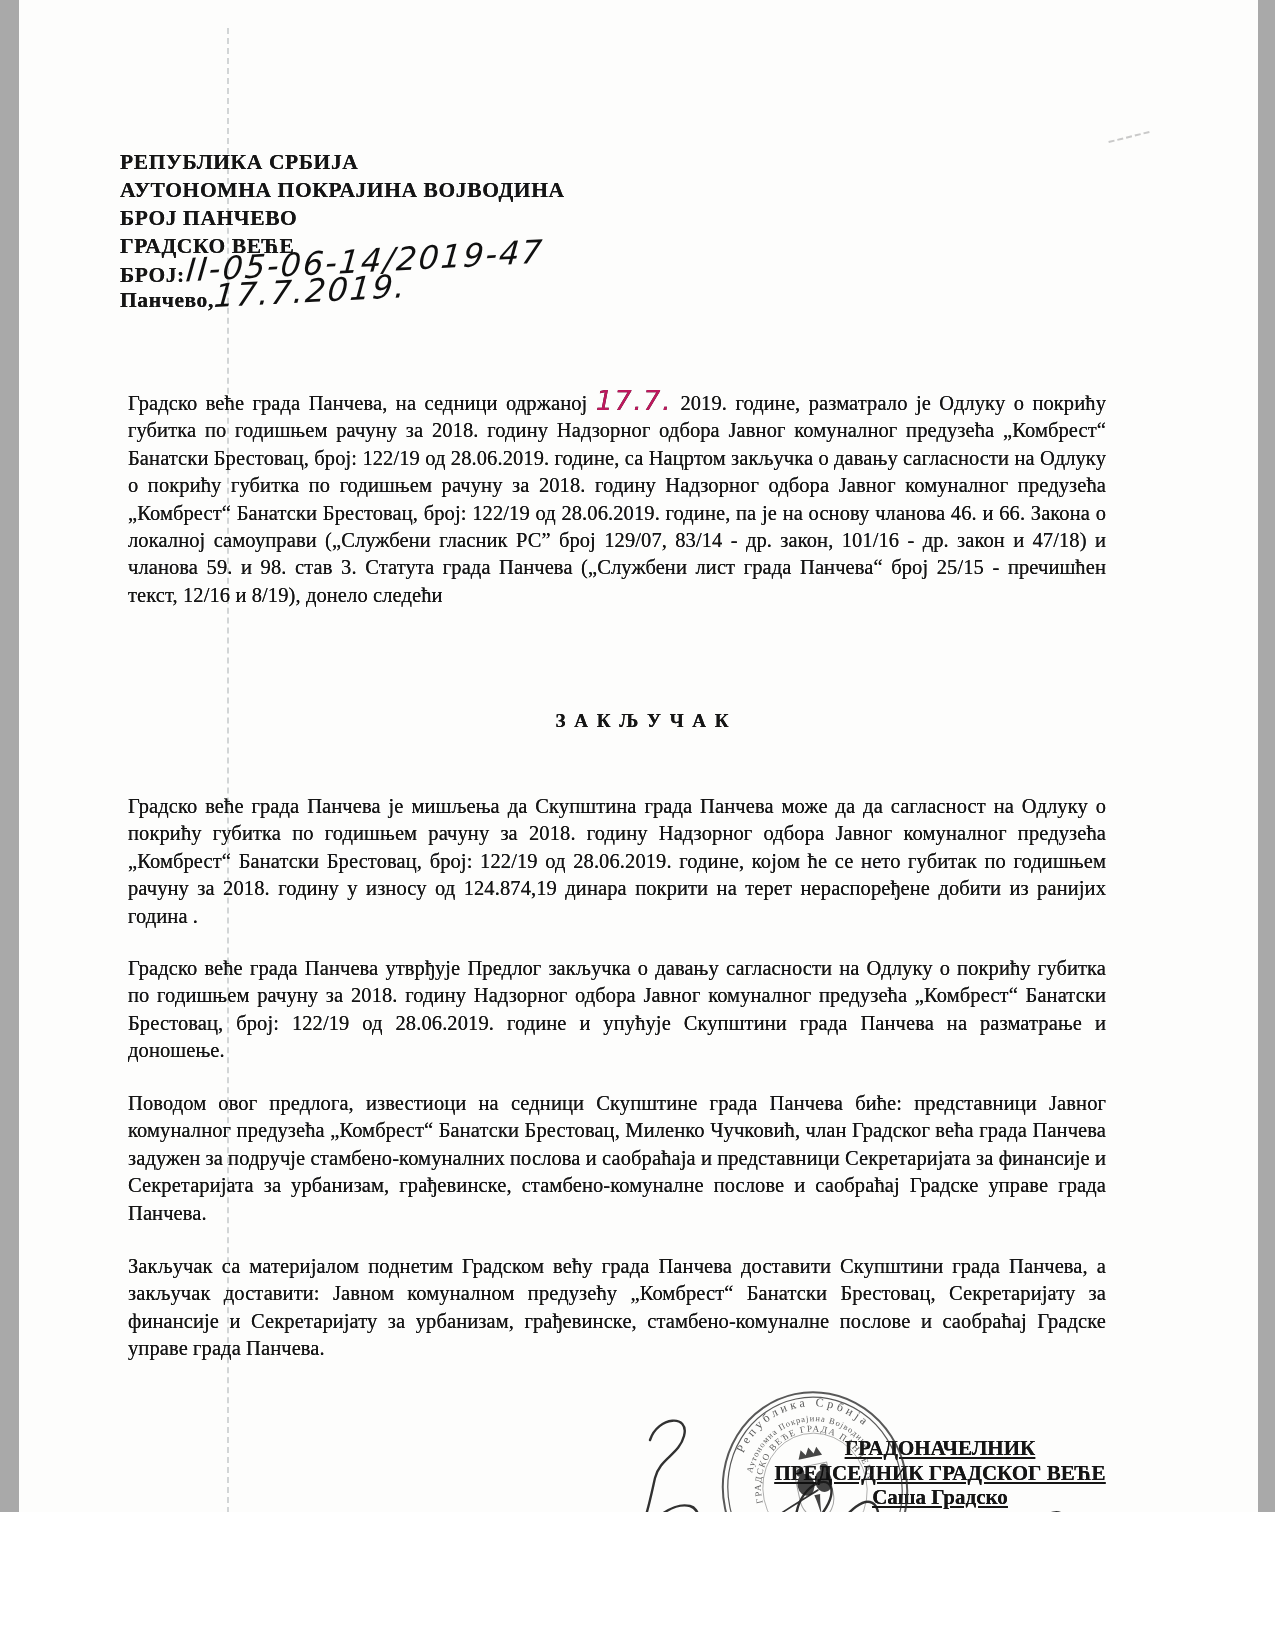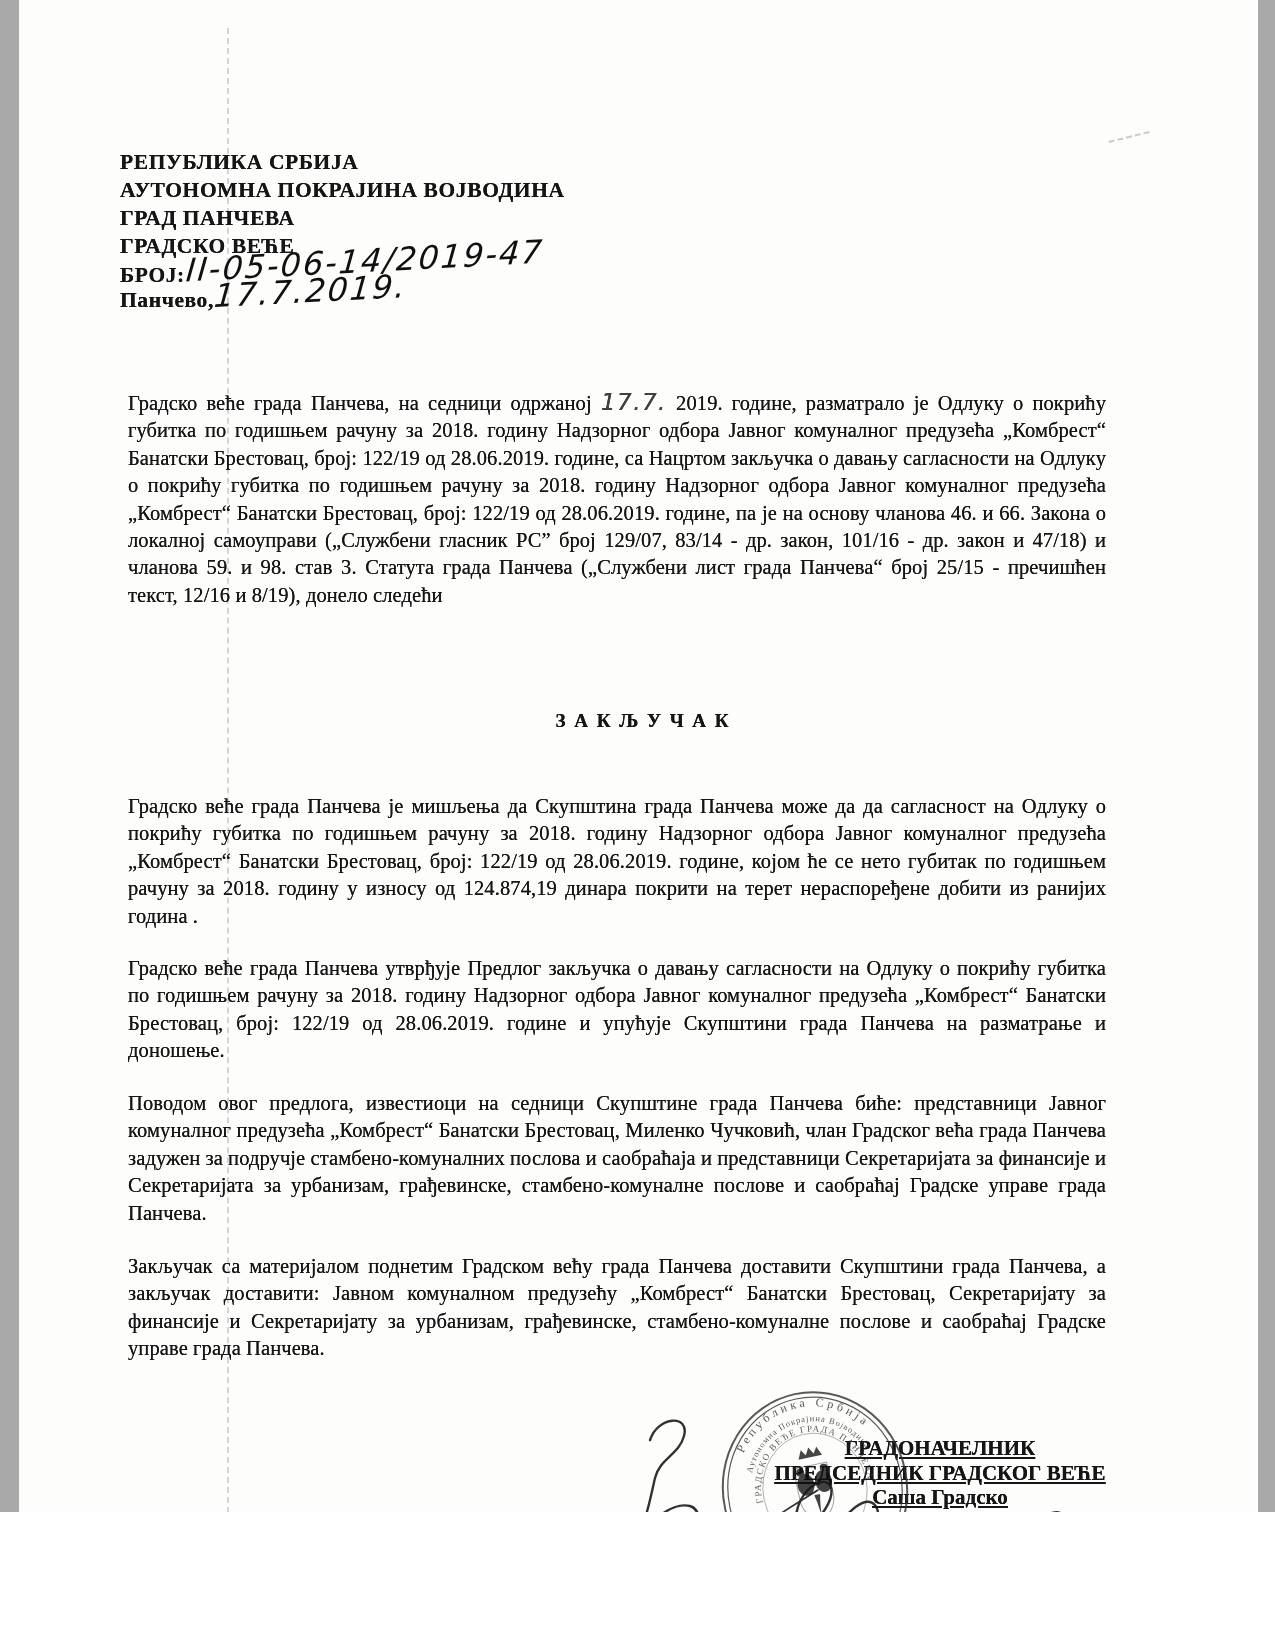--- a/index.html
+++ b/index.html
@@ -29,21 +29,21 @@
     text-shadow:0 0 .4px #151515; white-space:nowrap;
   }
   
   .hw {
     position:absolute; font-family:"DejaVu Sans", sans-serif;
     font-style:italic; font-size:32px; letter-spacing:2px;
     transform:rotate(-3deg) skewX(-8deg); white-space:nowrap; color:#101010;
   }
   .hw-inline {
     font-family:"DejaVu Sans", sans-serif; font-style:italic;
-    font-size:23px; line-height:1px; letter-spacing:1.5px; color:#404040;
+    font-size:27px; line-height:1px; letter-spacing:1.5px; color:#be185d;
   }
   
   .para {
     position:absolute; left:128px; width:978px; margin:0;
     font-size:20.5px; line-height:27.4px; text-align:justify;
     letter-spacing:.1px; text-shadow:0 0 .35px #1a1a1a;
   }
   .doc-title {
     position:absolute; left:128px; width:978px; margin:0;
     text-align:center; text-indent:52px;
@@ -65,21 +65,21 @@
 <div class="page">
 
   <div class="edge left"></div>
   <div class="edge right"></div>
   <div class="dotline"></div>
   <div class="noise"></div>
 
   <div>
     <div class="hline" style="top:150px">РЕПУБЛИКА СРБИЈА</div>
     <div class="hline" style="top:178px">АУТОНОМНА ПОКРАЈИНА ВОЈВОДИНА</div>
-    <div class="hline" style="top:206px">ГРАД ПАНЧЕВА</div>
+    <div class="hline" style="top:206px">БРОЈ ПАНЧЕВО</div>
     <div class="hline" style="top:234px">ГРАДСКО ВЕЋЕ</div>
     <div class="hline" style="top:263px">БРОЈ:</div>
     <div class="hline" style="top:288px">Панчево,</div>
     <div class="hw" style="left:186px; top:242px">II-05-06-14/2019-47</div>
     <div class="hw" style="left:214px; top:272px">17.7.2019.</div>
   </div>
 
   <p class="para" style="top:390px"><span>Градско веће града Панчева, на седници одржаној</span> <span class="hw-inline">17.7.</span> <span>2019. године, разматрало је Одлуку о покрићу губитка по годишњем рачуну за 2018. годину Надзорног одбора Јавног комуналног предузећа „Комбрест“ Банатски Брестовац, број: 122/19 од 28.06.2019. године, са Нацртом закључка о давању сагласности на Одлуку о покрићу губитка по годишњем рачуну за 2018. годину Надзорног одбора Јавног комуналног предузећа „Комбрест“ Банатски Брестовац, број: 122/19 од 28.06.2019. године, па је на основу чланова 46. и 66. Закона  о локалној самоуправи („Службени гласник РС” број 129/07, 83/14 - др. закон, 101/16 - др. закон и 47/18) и чланова 59. и 98. став 3. Статута града Панчева („Службени лист града Панчева“ број 25/15 - пречишћен текст, 12/16 и 8/19), донело следећи</span></p>
 
   <h1 class="doc-title" style="top:710px">З А К Љ У Ч А К</h1>

